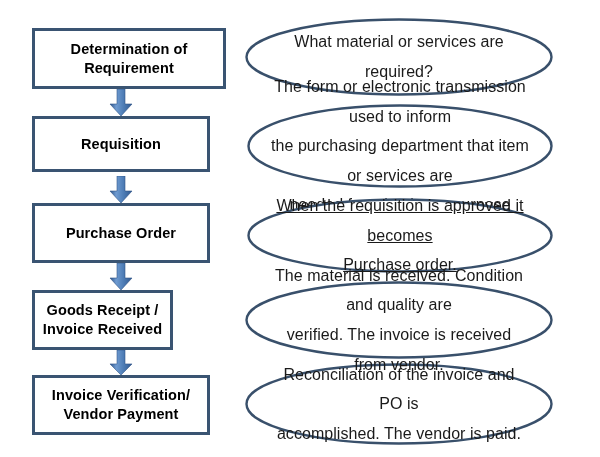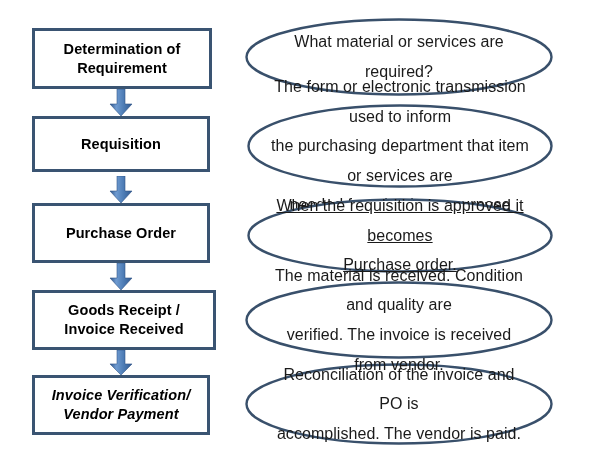--- a/index.html
+++ b/index.html
@@ -74,39 +74,39 @@
     color: #1a1a1a;
     white-space: pre-line;
     letter-spacing: 0.05px;
   }
 </style>
 </head>
 <body>
 
 <div id="canvas">
 
-  <div class="proc-box" style="left:32px; top:28px; width:180px; height:61px;">
+  <div class="proc-box" style="left:32px; top:28px; width:194px; height:61px;">
     <span class="proc-box-label">Determination of
 Requirement</span>
   </div>
 
   <div class="proc-box" style="left:32px; top:116px; width:178px; height:56px;">
     <span class="proc-box-label">Requisition</span>
   </div>
 
   <div class="proc-box" style="left:32px; top:203px; width:178px; height:60px;justify-content:center;">
     <span class="proc-box-label">Purchase Order</span>
   </div>
 
-  <div class="proc-box" style="left:32px; top:290px; width:184px; height:60px;">
+  <div class="proc-box" style="left:32px; top:290px; width:141px; height:60px;">
     <span class="proc-box-label">Goods Receipt /
 Invoice Received</span>
   </div>
 
-  <div class="proc-box" style="left:32px; top:375px; width:178px; height:60px;font-style:italic;">
+  <div class="proc-box" style="left:32px; top:375px; width:178px; height:60px;">
     <span class="proc-box-label">Invoice Verification/
 Vendor Payment</span>
   </div>
 
   <div class="connector" style="left:108px; top:89px; height:28px;">
     <svg viewBox="0 0 26 28" preserveAspectRatio="none" aria-hidden="true">
       <defs>
         <linearGradient id="agrad1" x1="0" y1="0" x2="1" y2="0">
           <stop offset="0%" stop-color="#2f5488"></stop>
           <stop offset="28%" stop-color="#6f9bd1"></stop>

